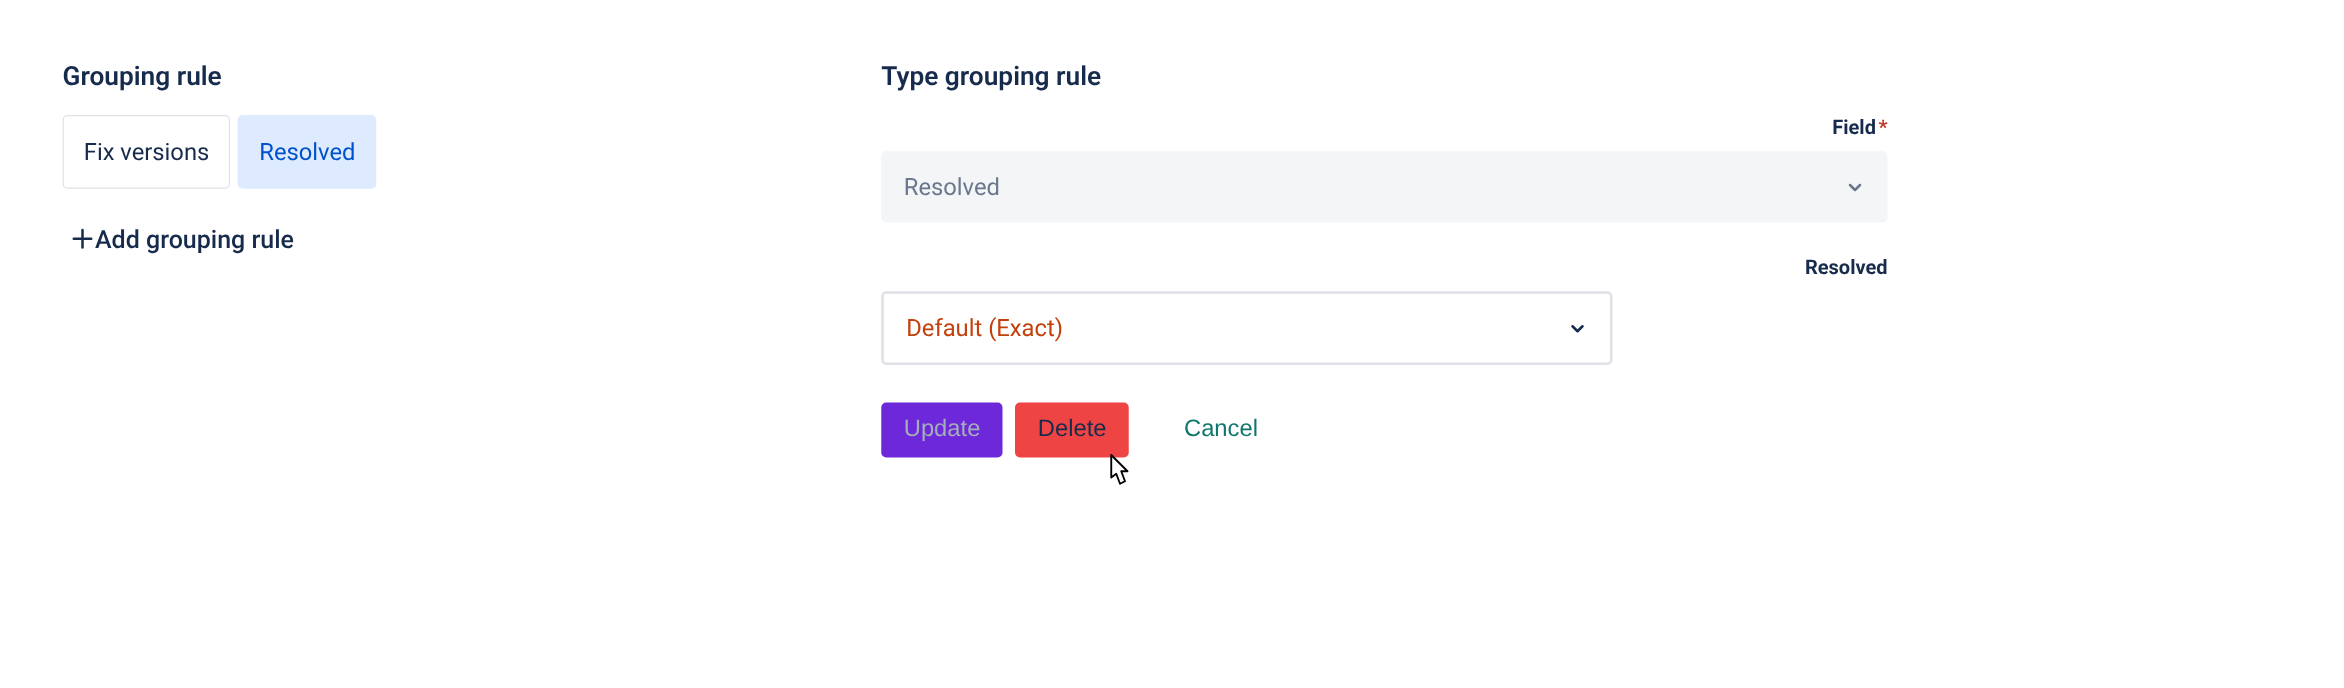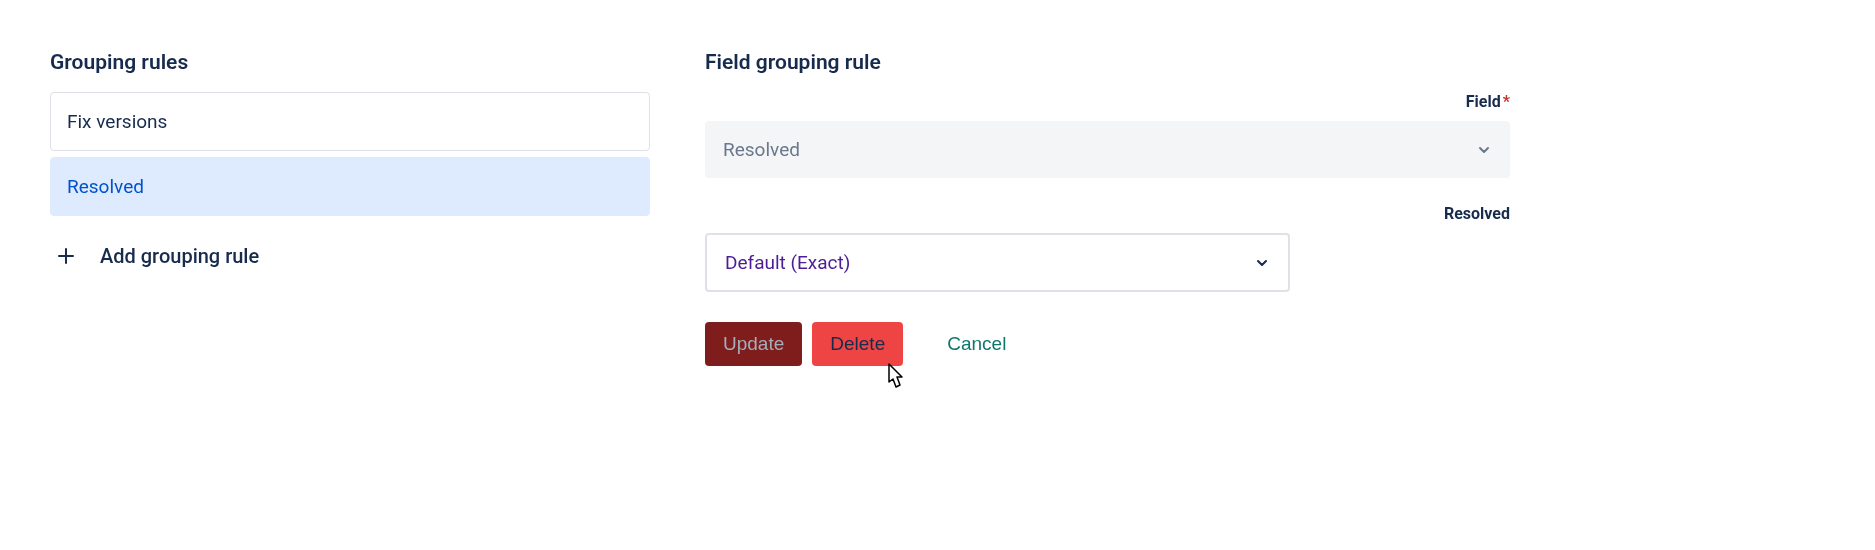--- a/index.html
+++ b/index.html
@@ -25,41 +25,41 @@
       width: 805px;
     }
     .section-title {
       font-size: 21px;
       font-weight: 600;
       color: #172B4D;
       margin-bottom: 18px;
     }
     .rules-list {
       display: flex;
-      flex-direction: column;
+      flex-direction: row;
       gap: 6px;
     }
     .rule-item {
       border: 1px solid #DFE1E6;
       border-radius: 4px;
       padding: 17px 16px;
       background: #fff;
       font-size: 19px;
       color: #172B4D;
       cursor: pointer;
     }
     .rule-item.selected {
       background: #DEEBFF;
       border-color: #DEEBFF;
       color: #0052CC;
     }
     .add-rule {
       display: flex;
       align-items: center;
-      gap: 24px;
+      gap: 0;
       padding: 14px 6px;
       margin-top: 14px;
       font-size: 20px;
       font-weight: 500;
       color: #172B4D;
       cursor: pointer;
     }
     .plus-icon {
       font-size: 24px;
       line-height: 1;
@@ -91,21 +91,21 @@
       display: flex;
       justify-content: space-between;
       align-items: center;
     }
     .select-enabled {
       background: #fff;
       border: 2px solid #DFE1E6;
       border-radius: 4px;
       padding: 16px 18px;
       font-size: 19px;
-      color: #4c1d95;
+      color: #c2410c;
       display: flex;
       justify-content: space-between;
       align-items: center;
       width: 585px;
       cursor: pointer;
     }
     .chevron {
       display: inline-flex;
     }
     .buttons {
@@ -117,21 +117,21 @@
     }
     .btn {
       padding: 11px 18px;
       border-radius: 4px;
       font-size: 19px;
       font-weight: 500;
       border: none;
       cursor: pointer;
     }
     .btn-update {
-      background: #7f1d1d;
+      background: #6d28d9;
       color: #A5ADBA;
       cursor: not-allowed;
     }
     .btn-delete {
       background: #ef4444;
       color: #172B4D;
     }
     .btn-cancel {
       background: transparent;
       color: #0f766e;
@@ -142,41 +142,41 @@
       left: 175px;
       top: 40px;
       pointer-events: none;
     }
   </style>
 </head>
 <body>
 
 <div class="container">
   <div class="left-panel">
-    <h2 class="section-title">Grouping rules</h2>
+    <h2 class="section-title">Grouping rule</h2>
     <div class="rules-list">
       <div class="rule-item">
         <span>Fix versions</span>
       </div>
       <div class="rule-item selected">
         <span>Resolved</span>
       </div>
     </div>
     <div class="add-rule">
       <span class="plus-icon">
         <svg width="20" height="20" viewBox="0 0 20 20" fill="none">
           <path d="M10 3V17M3 10H17" stroke="#172B4D" stroke-width="2" stroke-linecap="round"></path>
         </svg>
       </span>
       <span>Add grouping rule</span>
     </div>
   </div>
 
   <div class="right-panel">
-    <h2 class="section-title">Field grouping rule</h2>
+    <h2 class="section-title">Type grouping rule</h2>
 
     <div class="field-group">
       <div class="field-label">
         <span>Field</span>
         <span class="required">*</span>
       </div>
       <div class="select-disabled">
         <span>Resolved</span>
         <span class="chevron">
           <svg width="16" height="16" viewBox="0 0 16 16" fill="none">

